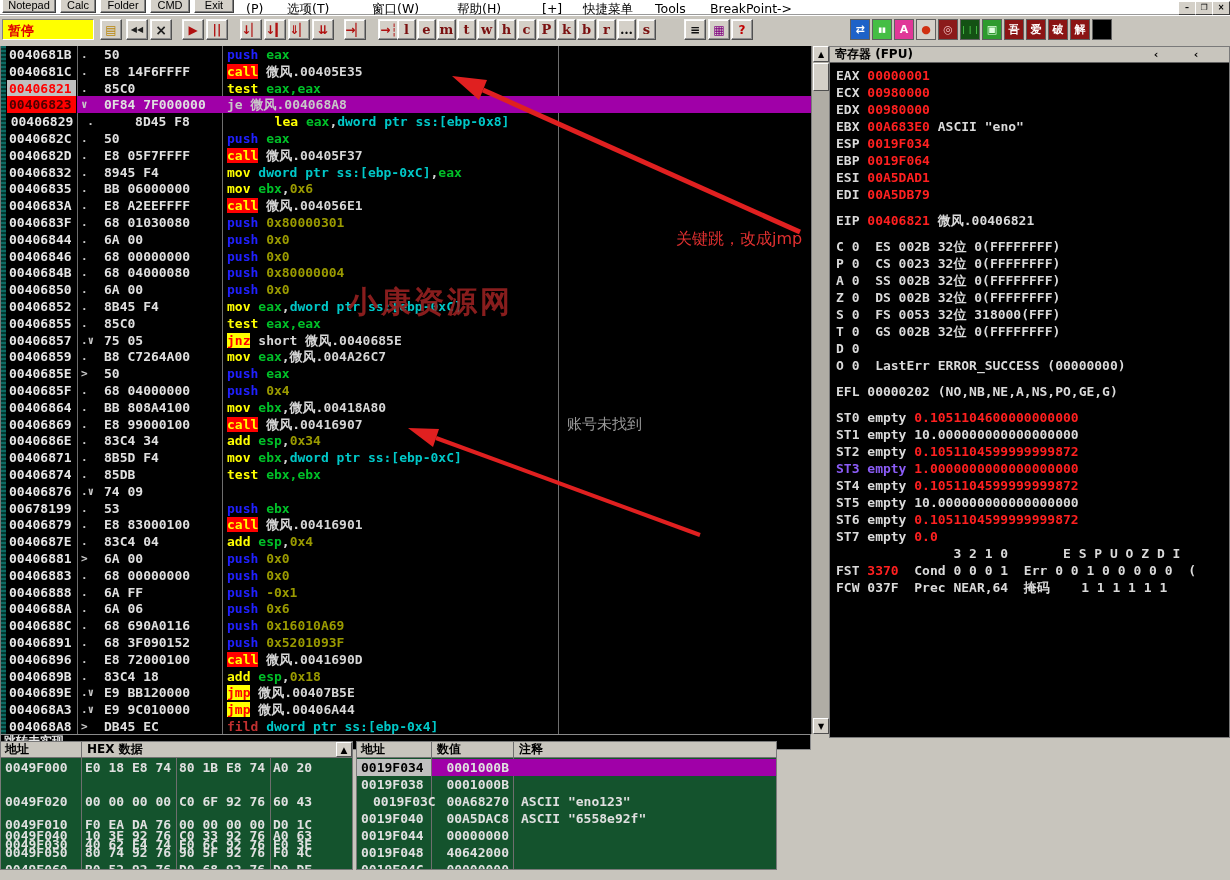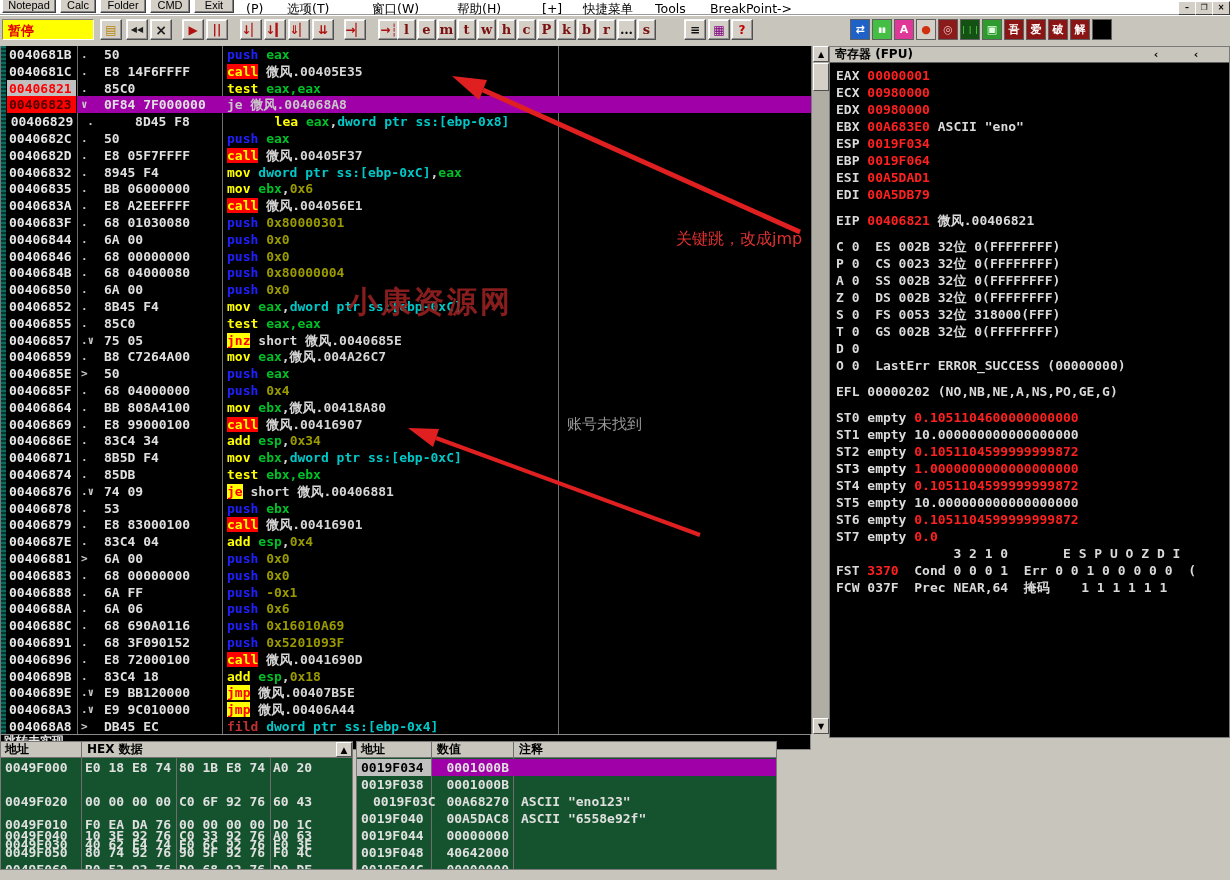--- a/index.html
+++ b/index.html
@@ -179,22 +179,22 @@
       <div class="drow" style="top: 269px;"><div class="dc a">00406855</div><div class="dc m">.</div><div class="dc bt">85C0</div><div class="dc ins"><span class="s-y">test </span><span class="s-g">eax,eax</span></div></div>
       <div class="drow" style="top: 286px;"><div class="dc a">00406857</div><div class="dc m">.∨</div><div class="dc bt">75 05</div><div class="dc ins"><span class="s-j">jnz</span><span class="s-w"> short 微风.0040685E</span></div></div>
       <div class="drow" style="top: 302px;"><div class="dc a">00406859</div><div class="dc m">.</div><div class="dc bt">B8 C7264A00</div><div class="dc ins"><span class="s-y">mov </span><span class="s-g">eax</span><span class="s-w">,微风.004A26C7</span></div></div>
       <div class="drow" style="top: 319px;"><div class="dc a">0040685E</div><div class="dc m">&gt;</div><div class="dc bt">50</div><div class="dc ins"><span class="s-b">push </span><span class="s-g">eax</span></div></div>
       <div class="drow" style="top: 336px;"><div class="dc a">0040685F</div><div class="dc m">.</div><div class="dc bt">68 04000000</div><div class="dc ins"><span class="s-b">push </span><span class="s-o">0x4</span></div></div>
       <div class="drow" style="top: 353px;"><div class="dc a">00406864</div><div class="dc m">.</div><div class="dc bt">BB 808A4100</div><div class="dc ins"><span class="s-y">mov </span><span class="s-g">ebx</span><span class="s-w">,微风.00418A80</span></div></div>
       <div class="drow" style="top: 370px;"><div class="dc a">00406869</div><div class="dc m">.</div><div class="dc bt">E8 99000100</div><div class="dc ins"><span class="s-call">call</span><span class="s-w"> 微风.00416907</span></div><div class="dc cm">账号未找到</div></div>
       <div class="drow" style="top: 386px;"><div class="dc a">0040686E</div><div class="dc m">.</div><div class="dc bt">83C4 34</div><div class="dc ins"><span class="s-y">add </span><span class="s-g">esp</span><span class="s-w">,</span><span class="s-o">0x34</span></div></div>
       <div class="drow" style="top: 403px;"><div class="dc a">00406871</div><div class="dc m">.</div><div class="dc bt">8B5D F4</div><div class="dc ins"><span class="s-y">mov </span><span class="s-g">ebx</span><span class="s-w">,</span><span class="s-c">dword ptr ss:[ebp-0xC]</span></div></div>
       <div class="drow" style="top: 420px;"><div class="dc a">00406874</div><div class="dc m">.</div><div class="dc bt">85DB</div><div class="dc ins"><span class="s-y">test </span><span class="s-g">ebx,ebx</span></div></div>
-      <div class="drow" style="top: 437px;"><div class="dc a">00406876</div><div class="dc m">.∨</div><div class="dc bt">74 09</div><div class="dc ins"><span class="s-j">je</span><span class="s-w"> short 微风.00406881</span></div></div>
-      <div class="drow" style="top: 454px;"><div class="dc a">00406878</div><div class="dc m">.</div><div class="dc bt">53</div><div class="dc ins"><span class="s-b">push </span><span class="s-g">ebx</span></div></div>
+      <div class="drow" style="top: 437px;"><div class="dc a">00406876</div><div class="dc m">.∨</div><div class="dc bt">74 09</div></div>
+      <div class="drow" style="top: 454px;"><div class="dc a">00678199</div><div class="dc m">.</div><div class="dc bt">53</div><div class="dc ins"><span class="s-b">push </span><span class="s-g">ebx</span></div></div>
       <div class="drow" style="top: 470px;"><div class="dc a">00406879</div><div class="dc m">.</div><div class="dc bt">E8 83000100</div><div class="dc ins"><span class="s-call">call</span><span class="s-w"> 微风.00416901</span></div></div>
       <div class="drow" style="top: 487px;"><div class="dc a">0040687E</div><div class="dc m">.</div><div class="dc bt">83C4 04</div><div class="dc ins"><span class="s-y">add </span><span class="s-g">esp</span><span class="s-w">,</span><span class="s-o">0x4</span></div></div>
       <div class="drow" style="top: 504px;"><div class="dc a">00406881</div><div class="dc m">&gt;</div><div class="dc bt">6A 00</div><div class="dc ins"><span class="s-b">push </span><span class="s-o">0x0</span></div></div>
       <div class="drow" style="top: 521px;"><div class="dc a">00406883</div><div class="dc m">.</div><div class="dc bt">68 00000000</div><div class="dc ins"><span class="s-b">push </span><span class="s-o">0x0</span></div></div>
       <div class="drow" style="top: 538px;"><div class="dc a">00406888</div><div class="dc m">.</div><div class="dc bt">6A FF</div><div class="dc ins"><span class="s-b">push </span><span class="s-o">-0x1</span></div></div>
       <div class="drow" style="top: 554px;"><div class="dc a">0040688A</div><div class="dc m">.</div><div class="dc bt">6A 06</div><div class="dc ins"><span class="s-b">push </span><span class="s-o">0x6</span></div></div>
       <div class="drow" style="top: 571px;"><div class="dc a">0040688C</div><div class="dc m">.</div><div class="dc bt">68 690A0116</div><div class="dc ins"><span class="s-b">push </span><span class="s-o">0x16010A69</span></div></div>
       <div class="drow" style="top: 588px;"><div class="dc a">00406891</div><div class="dc m">.</div><div class="dc bt">68 3F090152</div><div class="dc ins"><span class="s-b">push </span><span class="s-o">0x5201093F</span></div></div>
       <div class="drow" style="top: 605px;"><div class="dc a">00406896</div><div class="dc m">.</div><div class="dc bt">E8 72000100</div><div class="dc ins"><span class="s-call">call</span><span class="s-w"> 微风.0041690D</span></div></div>
       <div class="drow" style="top: 622px;"><div class="dc a">0040689B</div><div class="dc m">.</div><div class="dc bt">83C4 18</div><div class="dc ins"><span class="s-y">add </span><span class="s-g">esp</span><span class="s-w">,</span><span class="s-o">0x18</span></div></div>
@@ -240,21 +240,21 @@
       <div class="rline" style="top: 225px;"><span style="color: rgb(218, 218, 218);">A 0  SS 002B 32位 0(FFFFFFFF)</span></div>
       <div class="rline" style="top: 242px;"><span style="color: rgb(218, 218, 218);">Z 0  DS 002B 32位 0(FFFFFFFF)</span></div>
       <div class="rline" style="top: 259px;"><span style="color: rgb(218, 218, 218);">S 0  FS 0053 32位 318000(FFF)</span></div>
       <div class="rline" style="top: 276px;"><span style="color: rgb(218, 218, 218);">T 0  GS 002B 32位 0(FFFFFFFF)</span></div>
       <div class="rline" style="top: 293px;"><span style="color: rgb(218, 218, 218);">D 0</span></div>
       <div class="rline" style="top: 310px;"><span style="color: rgb(218, 218, 218);">O 0  LastErr ERROR_SUCCESS (00000000)</span></div>
       <div class="rline" style="top: 336px;"><span style="color: rgb(218, 218, 218);">EFL 00000202 (NO,NB,NE,A,NS,PO,GE,G)</span></div>
       <div class="rline" style="top: 362px;"><span style="color: rgb(218, 218, 218);">ST0 empty </span><span style="color: rgb(255, 32, 32);">0.1051104600000000000</span></div>
       <div class="rline" style="top: 379px;"><span style="color: rgb(218, 218, 218);">ST1 empty 10.000000000000000000</span></div>
       <div class="rline" style="top: 396px;"><span style="color: rgb(218, 218, 218);">ST2 empty </span><span style="color: rgb(255, 32, 32);">0.1051104599999999872</span></div>
-      <div class="rline" style="top: 413px;"><span style="color: #e5e5e5;">ST3 empty </span><span style="color: rgb(255, 32, 32);">1.0000000000000000000</span></div>
+      <div class="rline" style="top: 413px;"><span style="color: #8b5cf6;">ST3 empty </span><span style="color: rgb(255, 32, 32);">1.0000000000000000000</span></div>
       <div class="rline" style="top: 430px;"><span style="color: rgb(218, 218, 218);">ST4 empty </span><span style="color: rgb(255, 32, 32);">0.1051104599999999872</span></div>
       <div class="rline" style="top: 447px;"><span style="color: rgb(218, 218, 218);">ST5 empty 10.000000000000000000</span></div>
       <div class="rline" style="top: 464px;"><span style="color: rgb(218, 218, 218);">ST6 empty </span><span style="color: rgb(255, 32, 32);">0.1051104599999999872</span></div>
       <div class="rline" style="top: 481px;"><span style="color: rgb(218, 218, 218);">ST7 empty </span><span style="color: rgb(255, 32, 32);">0.0</span></div>
       <div class="rline" style="top: 498px;"><span style="color: rgb(218, 218, 218);">               3 2 1 0       E S P U O Z D I</span></div>
       <div class="rline" style="top: 515px;"><span style="color: rgb(218, 218, 218);">FST </span><span style="color: rgb(255, 32, 32);">3370</span><span style="color: rgb(218, 218, 218);">  Cond 0 0 0 1  Err 0 0 1 0 0 0 0 0  (</span></div>
       <div class="rline" style="top: 532px;"><span style="color: rgb(218, 218, 218);">FCW 037F  Prec NEAR,64  掩码    1 1 1 1 1 1</span></div>
     </div>
 </div>
 

